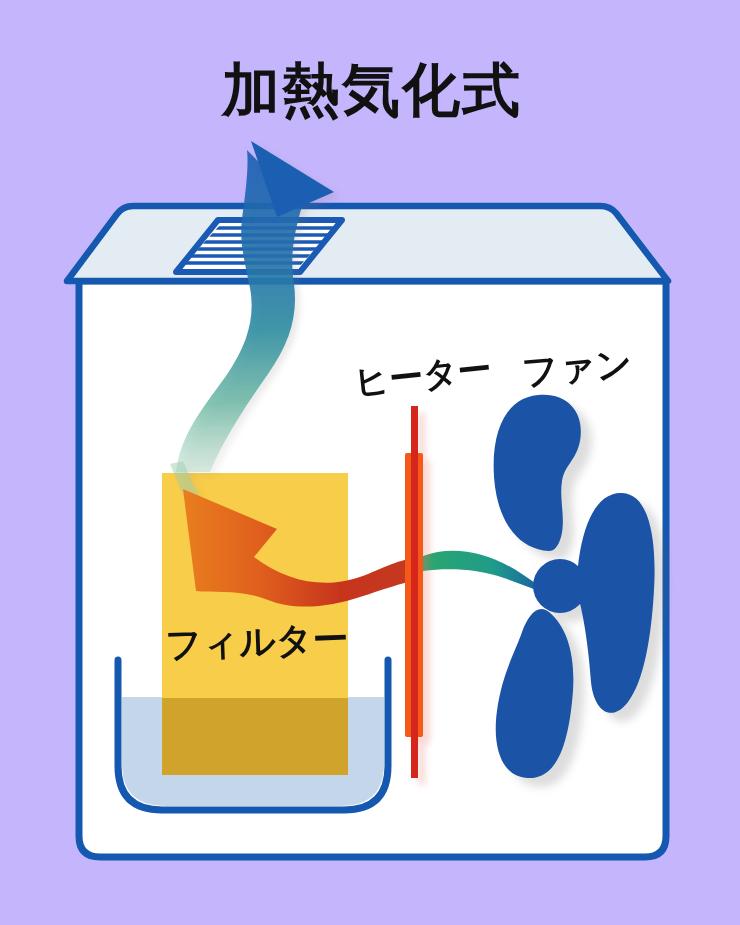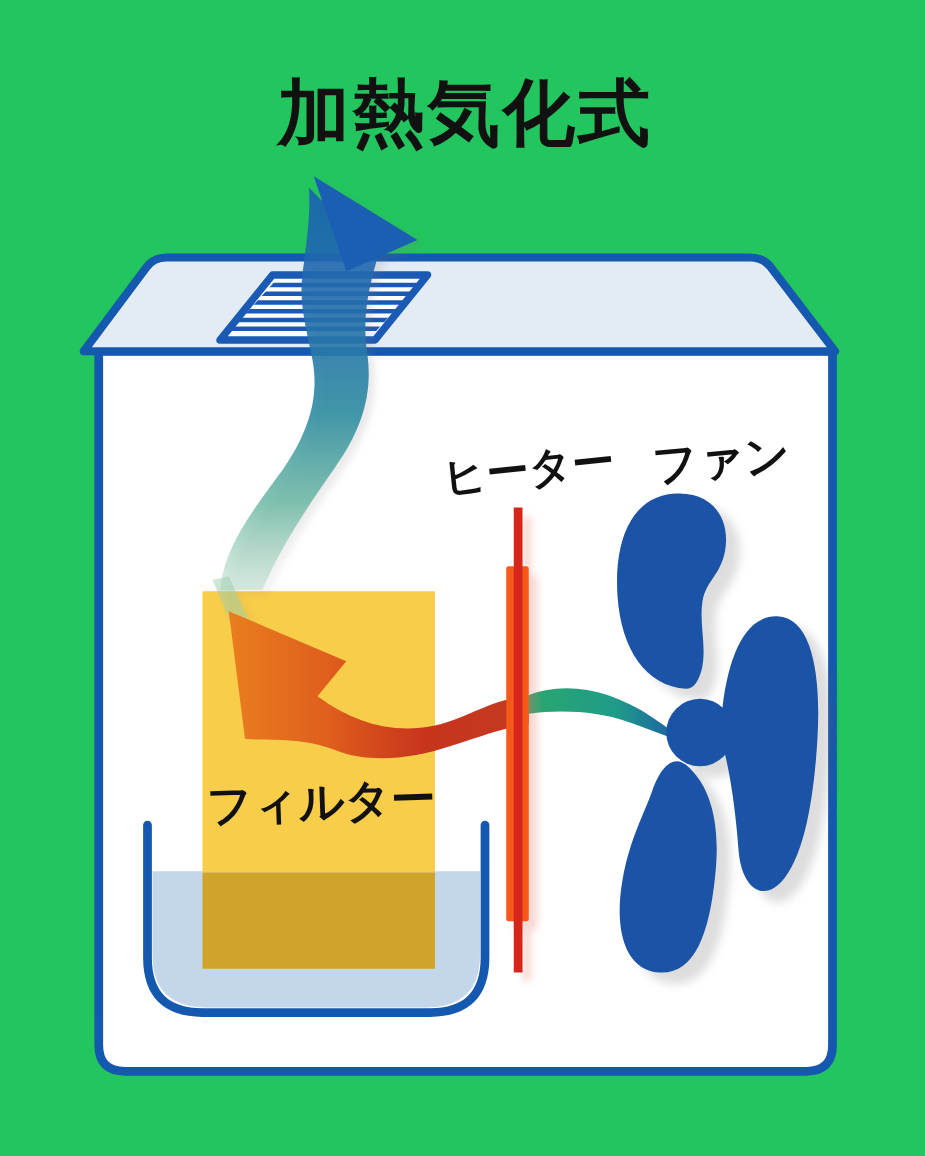--- a/index.html
+++ b/index.html
@@ -1,19 +1,19 @@
 <!DOCTYPE html>
 <html><head>
 <meta charset="utf-8">
 <style>
   html,body{margin:0;padding:0;background:#ffffff;}
   .stage{
     position:relative;
     width:740px;height:925px;
-    background:#22c55e;
+    background:#c4b5fd;
     overflow:hidden;
     font-family:"Liberation Sans", sans-serif;
   }
   .stage svg{position:absolute;left:0;top:0;}
   text{font-family:"Liberation Sans", sans-serif;}
   .jp-title{font-size:58px;font-weight:900;letter-spacing:2px;}
   .jp-label{font-size:34px;font-weight:900;}
   .jp-label-lg{font-size:36px;font-weight:900;}
   .fan-shadow{filter:drop-shadow(11px 9px 4px rgba(100,100,100,0.22));}
   .heater-shadow{filter:drop-shadow(7px 7px 3px rgba(235,120,100,0.28));}

